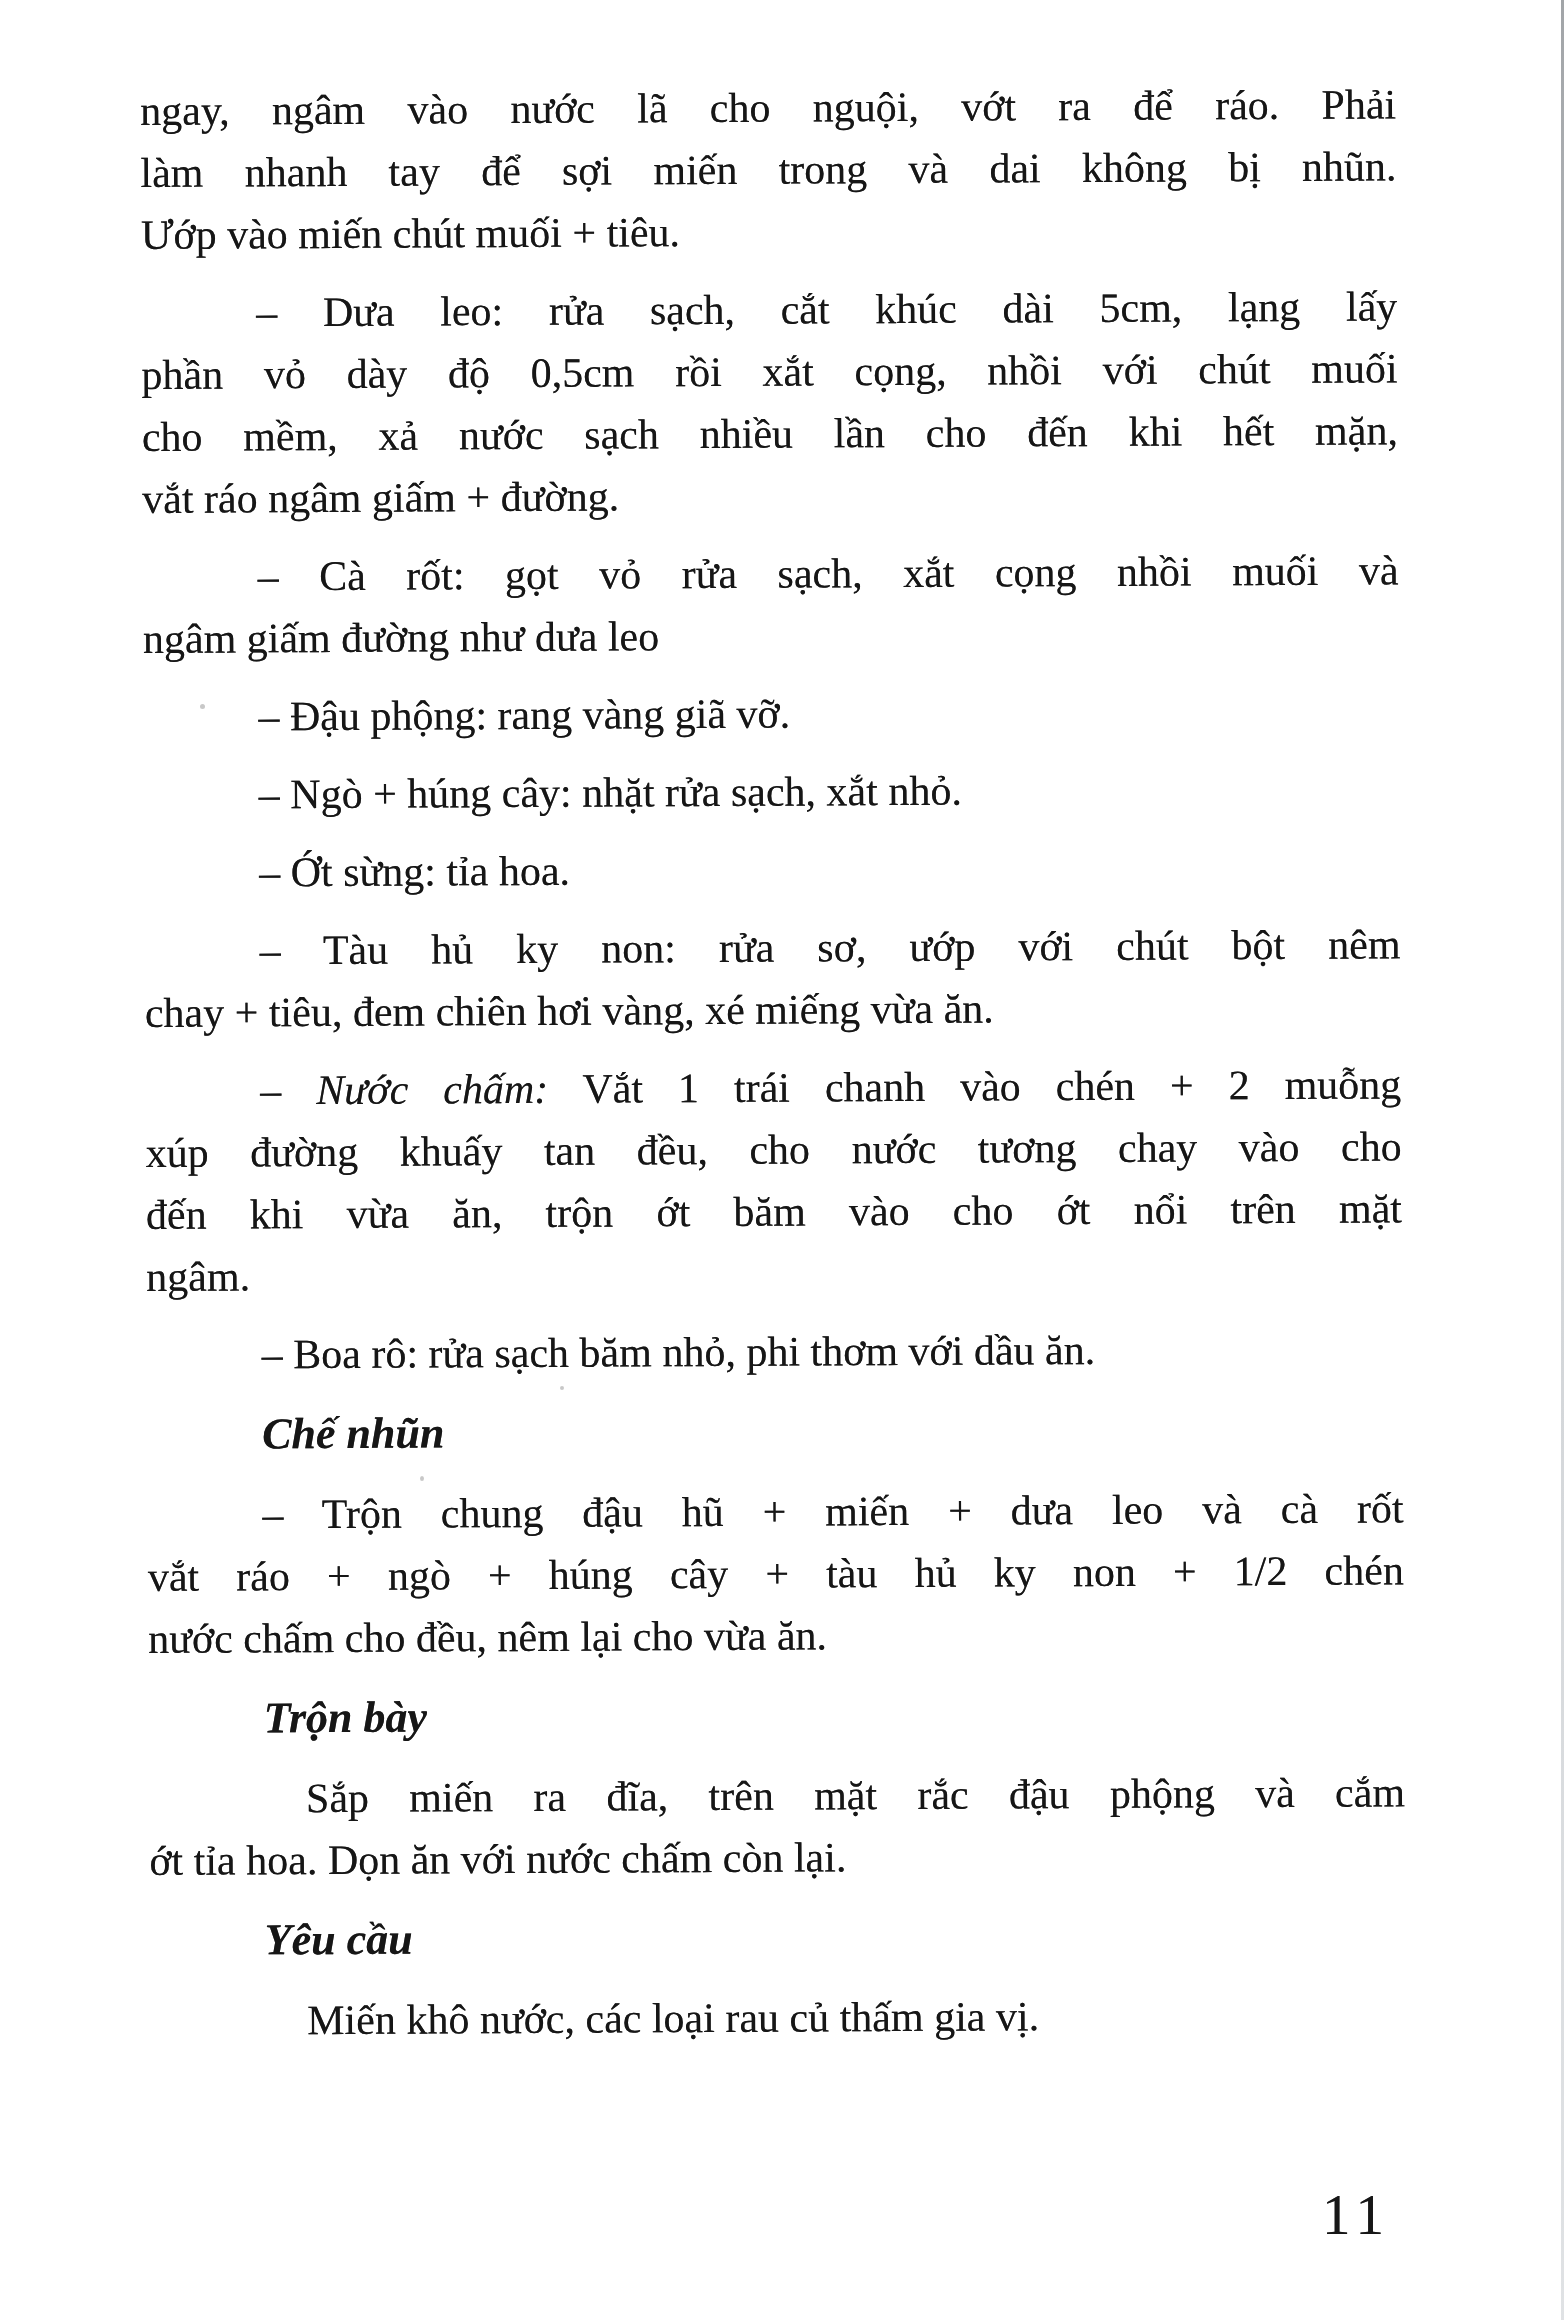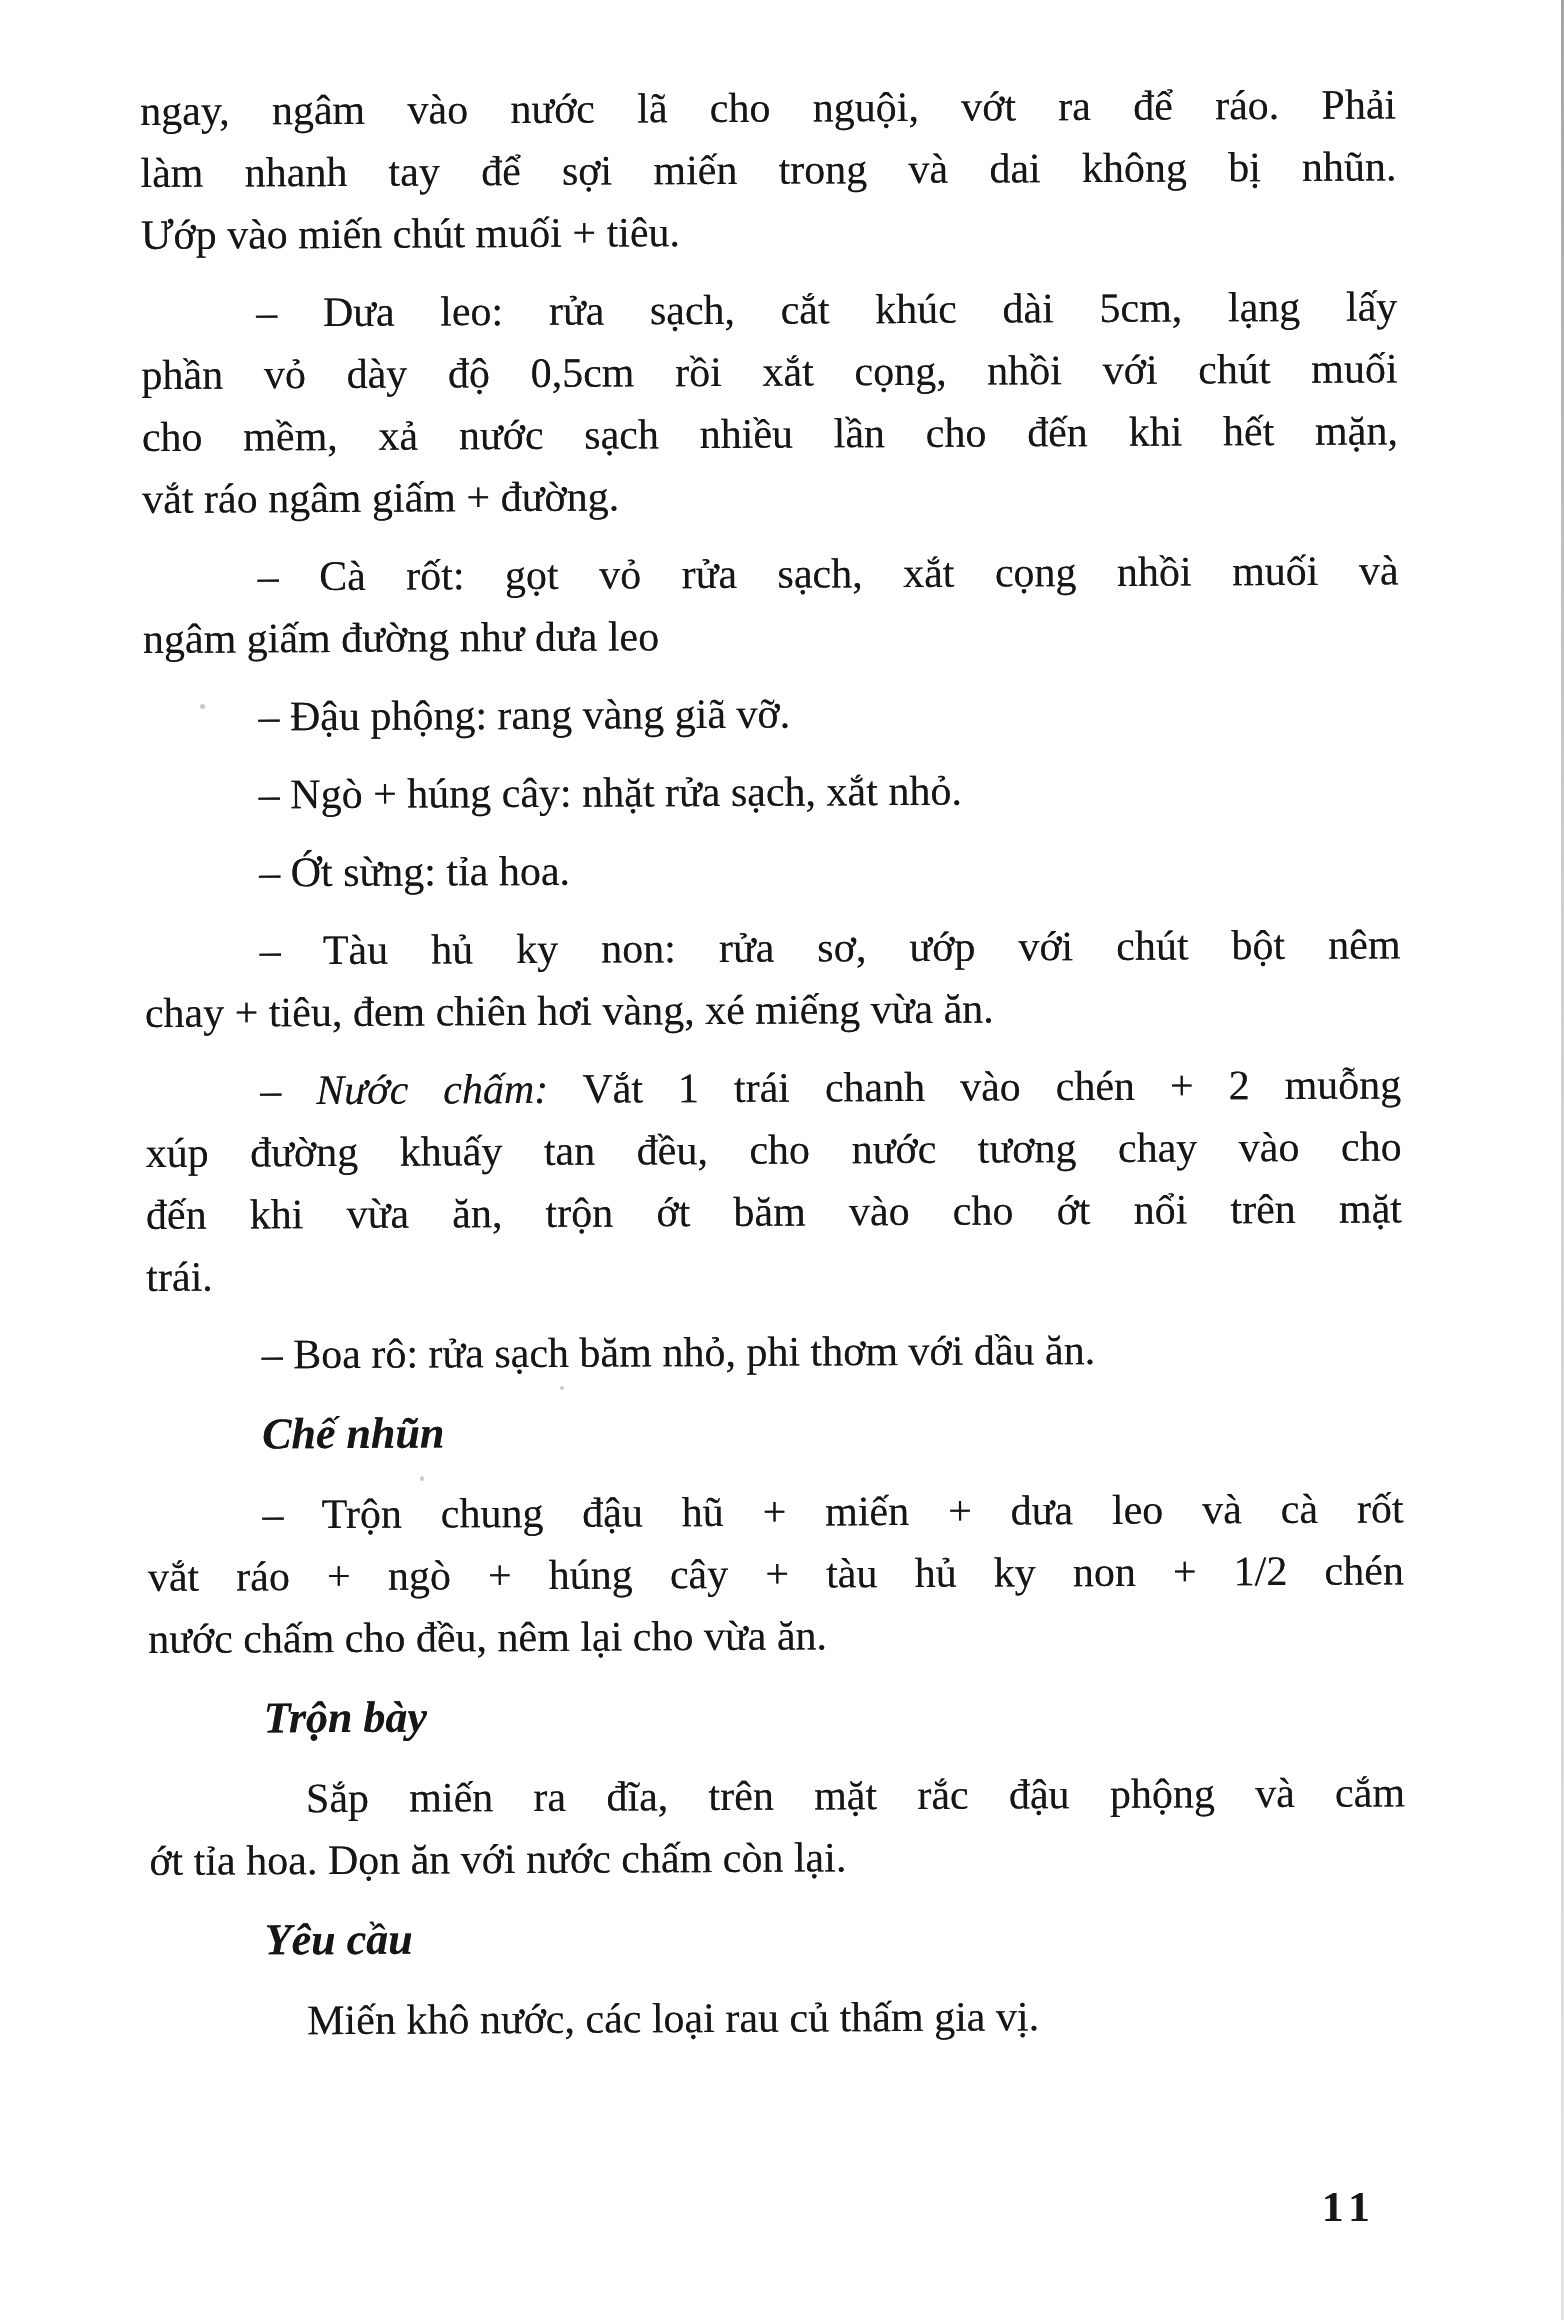--- a/index.html
+++ b/index.html
@@ -42,24 +42,23 @@
     margin: 18px 0;
     font-weight: bold;
     font-style: italic;
     font-size: 44px;
   }
   .seg.italic { font-style: italic; }
   .page-number {
     position: absolute;
     left: 1322px;
     top: 2182px;
-    font-size: 43px;
+    font-size: 57px;
     letter-spacing: 7px;
     text-shadow: 0 0 0.6px rgba(0,0,0,0.65);
-    font-weight: bold;
   }
   .scan-speck {
     position: absolute;
     background: #9a9a9a;
     border-radius: 50%;
     opacity: 0.55;
   }
   .speck-1 { left: 200px; top: 704px;  width: 5px; height: 5px; }
   .speck-2 { left: 560px; top: 1386px; width: 4px; height: 4px; }
   .speck-3 { left: 420px; top: 1476px; width: 4px; height: 5px; }
@@ -88,21 +87,21 @@
       <div class="line body indent-first justify para-start"><span class="seg">– Cà rốt: gọt vỏ rửa sạch, xắt cọng nhồi muối và</span></div>
       <div class="line body indent-none"><span class="seg">ngâm giấm đường như dưa leo</span></div>
       <div class="line body indent-first para-start"><span class="seg">– Đậu phộng: rang vàng giã vỡ.</span></div>
       <div class="line body indent-first para-start"><span class="seg">– Ngò + húng cây: nhặt rửa sạch, xắt nhỏ.</span></div>
       <div class="line body indent-first para-start"><span class="seg">– Ớt sừng: tỉa hoa.</span></div>
       <div class="line body indent-first justify para-start"><span class="seg">– Tàu hủ ky non: rửa sơ, ướp với chút bột nêm</span></div>
       <div class="line body indent-none"><span class="seg">chay + tiêu, đem chiên hơi vàng, xé miếng vừa ăn.</span></div>
       <div class="line body indent-first justify para-start"><span class="seg">– </span><span class="seg italic">Nước chấm:</span><span class="seg"> Vắt 1 trái chanh vào chén + 2 muỗng</span></div>
       <div class="line body indent-none justify"><span class="seg">xúp đường khuấy tan đều, cho nước tương chay vào cho</span></div>
       <div class="line body indent-none justify"><span class="seg">đến khi vừa ăn, trộn ớt băm vào cho ớt nổi trên mặt</span></div>
-      <div class="line body indent-none"><span class="seg">trái.</span></div>
+      <div class="line body indent-none"><span class="seg">ngâm.</span></div>
       <div class="line body indent-first para-start"><span class="seg">– Boa rô: rửa sạch băm nhỏ, phi thơm với dầu ăn.</span></div>
       <div class="line heading indent-first"><span class="seg italic">Chế nhũn</span></div>
       <div class="line body indent-first justify"><span class="seg">– Trộn chung đậu hũ + miến + dưa leo và cà rốt</span></div>
       <div class="line body indent-none justify"><span class="seg">vắt ráo + ngò + húng cây + tàu hủ ky non + 1/2 chén</span></div>
       <div class="line body indent-none"><span class="seg">nước chấm cho đều, nêm lại cho vừa ăn.</span></div>
       <div class="line heading indent-first"><span class="seg italic">Trộn bày</span></div>
       <div class="line body indent-deep justify"><span class="seg">Sắp miến ra đĩa, trên mặt rắc đậu phộng và cắm</span></div>
       <div class="line body indent-none"><span class="seg">ớt tỉa hoa. Dọn ăn với nước chấm còn lại.</span></div>
       <div class="line heading indent-first"><span class="seg italic">Yêu cầu</span></div>
       <div class="line body indent-deep"><span class="seg">Miến khô nước, các loại rau củ thấm gia vị.</span></div>

